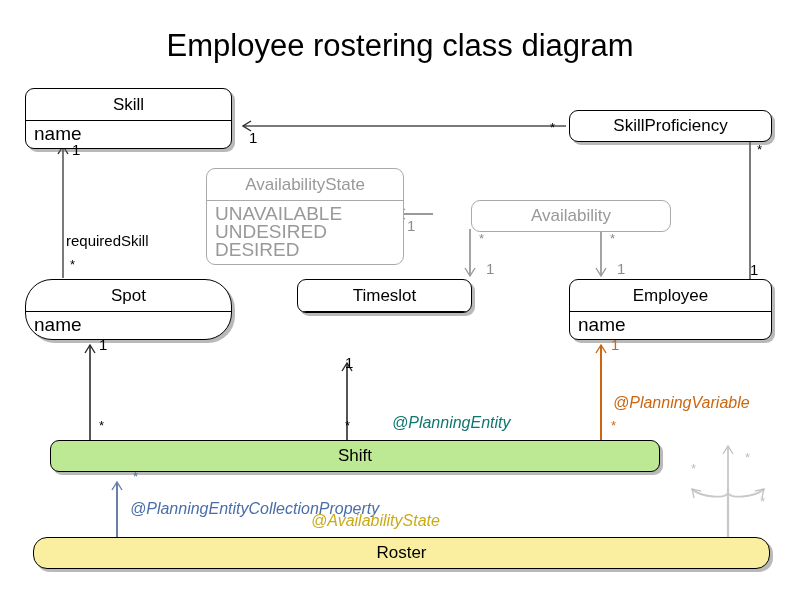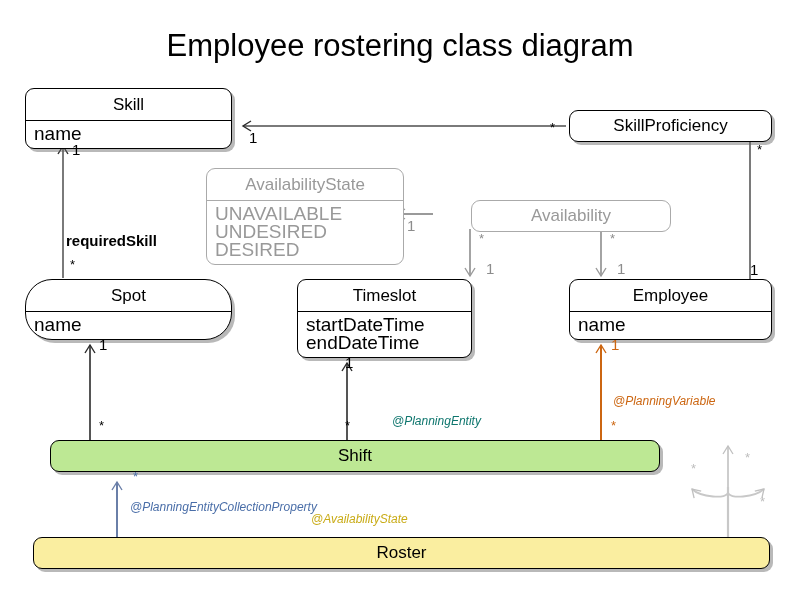--- a/index.html
+++ b/index.html
@@ -74,41 +74,42 @@
   }
 
   
   .cls.entity {
     background: #bde894;
     border-color: #000000;
   }
   .cls.solution {
     background: #faeea0;
     border-color: #000000;
+    border-radius: 14px;
   }
   .cls.single .hdr {
     padding: 6px 4px 7px 4px;
   }
 
   
   .lbl {
     position: absolute;
     font-size: 15px;
     color: #000000;
     white-space: nowrap;
     line-height: 1;
   }
   .lbl.small {
     font-size: 13px;
   }
   .lbl.grey { color: #8c8c8c; }
   .lbl.orange { color: #cc6611; }
   .ann {
     position: absolute;
-    font-size: 12px;
+    font-size: 16px;
     font-style: italic;
     white-space: nowrap;
     line-height: 1;
   }
   .ann.green  { color: #0f766e; }
   .ann.orange { color: #cc6611; }
   .ann.blue   { color: #4a6ea8; margin-top: 10px; }
   .ann.yellow { color: #c9ab16; }
 </style>
 </head>
@@ -193,24 +194,20 @@
     <div class="hdr">Spot</div>
     <div class="sep"></div>
     <div class="attrs">
       <div class="attr">name</div>
     </div>
   </div>
 
   <div class="cls shadowed" style="left:297px; top:279px; width:175px;">
     <div class="hdr">Timeslot</div>
     <div class="sep"></div>
-    <div class="attrs">
-      <div class="attr">startDateTime</div>
-      <div class="attr">endDateTime</div>
-    </div>
   </div>
 
   <div class="cls shadowed" style="left:569px; top:279px; width:203px;">
     <div class="hdr">Employee</div>
     <div class="sep"></div>
     <div class="attrs">
       <div class="attr">name</div>
     </div>
   </div>
 
@@ -220,21 +217,21 @@
 
   <div class="cls single solution shadowed" style="left:33px; top:537px; width:737px;">
     <div class="hdr">Roster</div>
   </div>
 
   <div class="lbl small" style="left:550px; top:121px;">*</div>
   <div class="lbl" style="left:249px; top:130px;">1</div>
 
   <div class="lbl" style="left:72px; top:142px;">1</div>
   <div class="lbl small" style="left:70px; top:258px;">*</div>
-  <div class="lbl" style="left:66px; top:233px;font-weight:bold;">requiredSkill</div>
+  <div class="lbl" style="left:66px; top:233px;">requiredSkill</div>
 
   <div class="lbl grey" style="left:407px; top:218px;">1</div>
 
   <div class="lbl small grey" style="left:479px; top:232px;">*</div>
   <div class="lbl grey" style="left:486px; top:261px;">1</div>
 
   <div class="lbl small grey" style="left:610px; top:232px;">*</div>
   <div class="lbl grey" style="left:617px; top:261px;">1</div>
 
   <div class="lbl small" style="left:757px; top:143px;">*</div>

